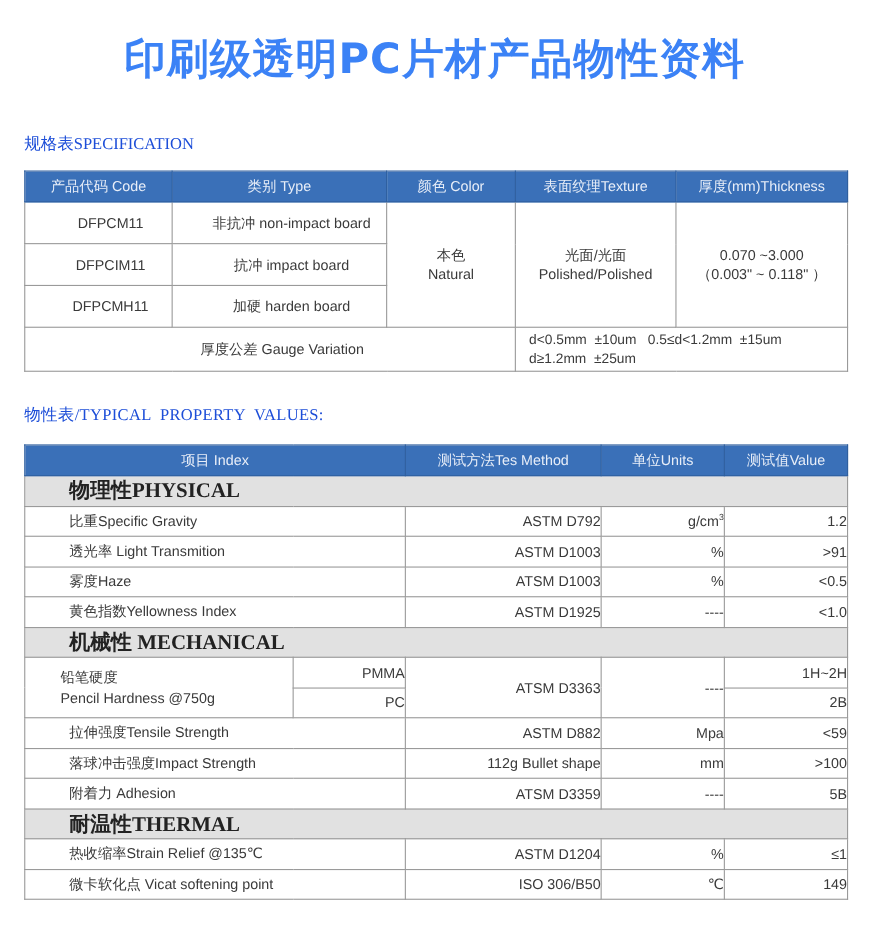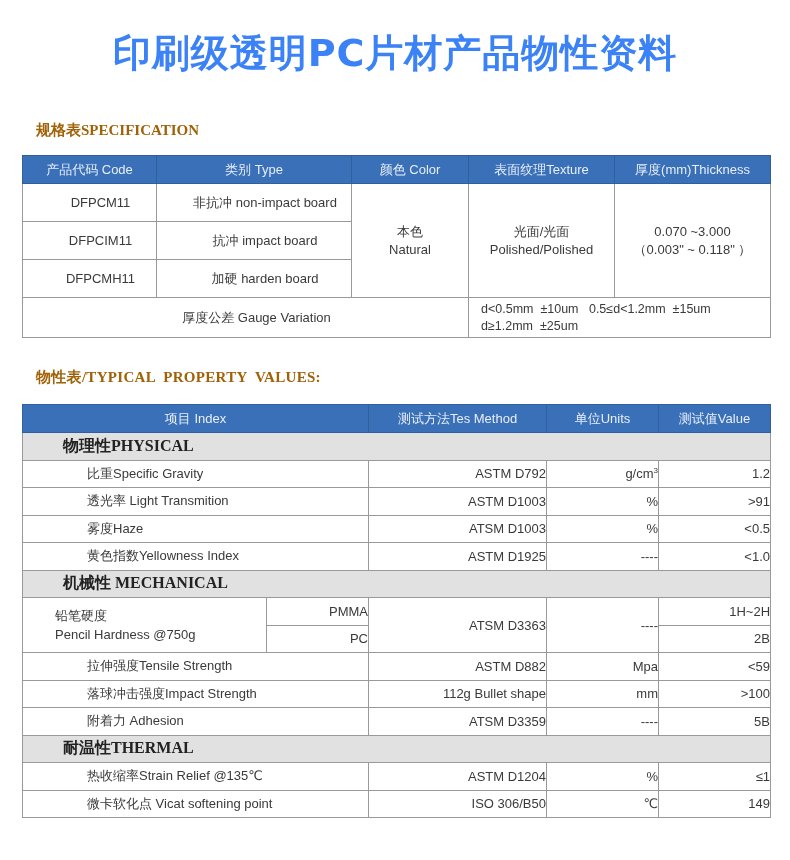--- a/index.html
+++ b/index.html
@@ -5,47 +5,47 @@
     * { box-sizing: border-box; margin: 0; padding: 0; }
     html, body { width: 790px; height: 860px; background: #ffffff; overflow: hidden; }
     body { font-family: "Liberation Sans", "DejaVu Sans", sans-serif; color: #333; position: relative; }
 
     .page-title {
       position: absolute; left: 0; top: 28px; width: 790px;
       text-align: center; font-family: "DejaVu Sans", sans-serif;
       font-size: 38px; font-weight: bold; color: #3b82f6; letter-spacing: 1px;
     }
     .section-heading {
-      position: absolute; left: 36px;
+      position: absolute; left: 22px;
       font-family: "Liberation Serif", "DejaVu Serif", serif;
-      font-weight: bold; color: #a16207;
+      font-weight: normal; color: #1d4ed8;
     }
     #spec-heading { top: 121px; font-size: 15px; }
     #prop-heading { top: 368px; font-size: 15px; letter-spacing: 0.3px; }
 
     table { border-collapse: collapse; position: absolute; left: 22px; table-layout: fixed; }
     td, th { border: 1px solid #9a9a9a; font-size: 13px; color: #3a3a3a; font-weight: normal; }
     th { background: #3a70b8; color: #e8eef8; height: 28px; text-align: center; border-color: #2f5f9e; }
 
     
     #spec-table { top: 155px; width: 748px; padding-left: 24px; }
     #spec-table td { height: 38px; }
     #spec-table td.left { padding-left: 22px; text-align: center; }
     #spec-table td.center { text-align: center; line-height: 18px; }
     #spec-table td.gauge { height: 40px; }
     #spec-table td.gauge-val { padding-left: 12px; line-height: 17px; font-size: 12.5px; }
 
     
     #prop-table { top: 404px; width: 748px; }
     #prop-table td { height: 27.5px; text-align: right; }
-    #prop-table td.item { text-align: left; padding-left: 64px; }
+    #prop-table td.item { text-align: left; padding-left: 40px; }
     #prop-table td.group {
       background: #e1e1e1; text-align: left; padding-left: 40px;
       font-family: "Liberation Serif", "DejaVu Serif", serif; font-weight: bold;
-      color: #222; font-size: 16px;
+      color: #222; font-size: 19px;
     }
     #prop-table td.item2 { text-align: left; padding-left: 32px; line-height: 19px; }
     sup { font-size: 8px; vertical-align: super; }
   </style>
 </head>
 <body>
 
 <div class="page-title">印刷级透明PC片材产品物性资料</div>
 
 <div id="spec-heading" class="section-heading">规格表SPECIFICATION</div>

